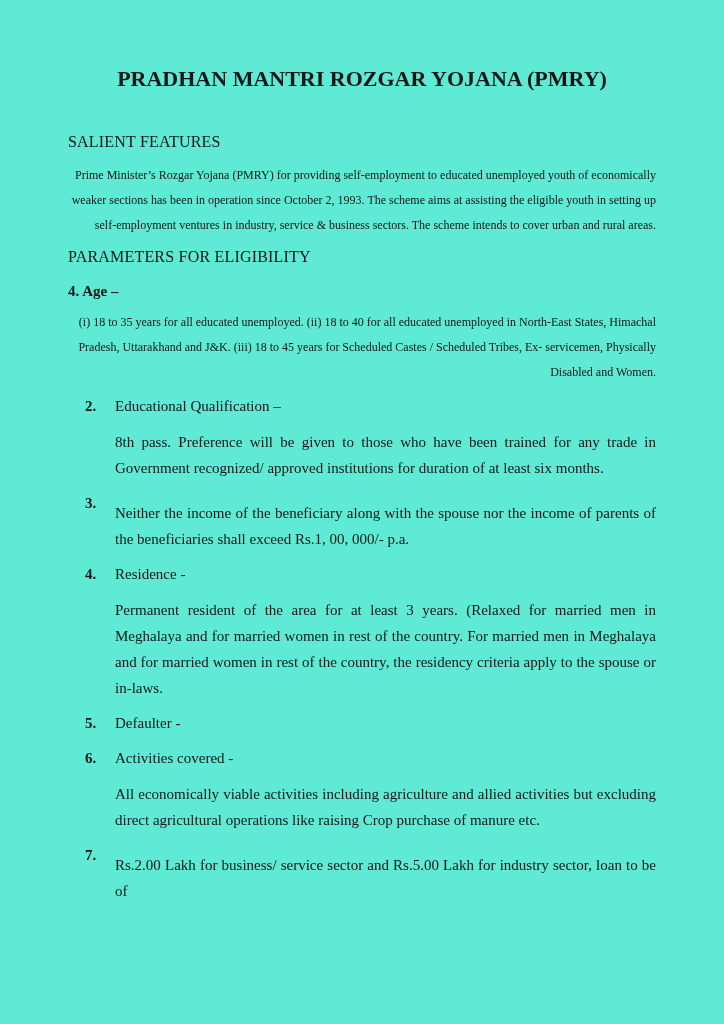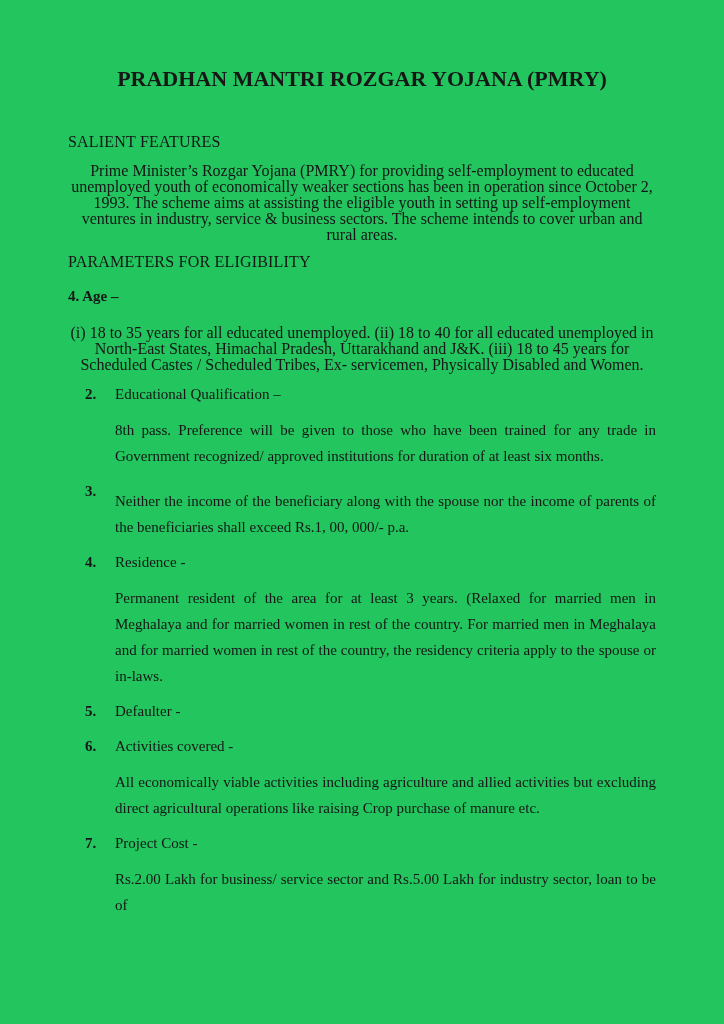--- a/index.html
+++ b/index.html
@@ -12,50 +12,50 @@
     height: 1024px;
     overflow: hidden;
     font-family: "Liberation Serif", "DejaVu Serif", serif;
     color: #161616;
   }
   .page {
     box-sizing: border-box;
     width: 724px;
     height: 1024px;
     padding: 62px 68px 0 68px;
-    background: #22c55e;
+    background: #5eead4;
   }
   .doc-title {
     font-size: 22px;
     font-weight: bold;
     line-height: 33px;
     text-align: center;
     margin: 0 0 34px 0;
   }
   .section-heading {
     font-size: 16px;
     font-weight: normal;
     line-height: 26px;
     margin: 0 0 8px 0;
     letter-spacing: 0.2px;
   }
   .body-par {
-    font-size: 16px;
-    line-height: 16px;
+    font-size: 12px;
+    line-height: 25px;
     margin: 0 0 6px 0;
-    text-align: center;
+    text-align: right;
   }
   .item-label {
     font-size: 15px;
     font-weight: bold;
     line-height: 26px;
     margin: 0 0 6px 0;
   }
   .age-body {
-    margin: 16px 0 8px 0;
+    margin: 6px 0 8px 0;
   }
   .items {
     margin: 0;
     padding: 0;
   }
   .item {
     display: flex;
     margin: 0 0 9px 0;
     font-size: 15px;
     line-height: 26px;
@@ -131,19 +131,18 @@
       <div class="item-num">6.</div>
       <div class="item-main">
         <div class="item-title">Activities covered -</div>
         <div class="item-body">All economically viable activities including agriculture and allied activities but excluding direct agricultural operations like raising Crop purchase of manure etc.</div>
       </div>
     </div>
 
     <div class="item">
       <div class="item-num">7.</div>
       <div class="item-main">
-        <div class="item-title">Project Cost -</div>
         <div class="item-body">Rs.2.00 Lakh for business/ service sector and Rs.5.00 Lakh for industry sector, loan to be of</div>
       </div>
     </div>
 
   </div>
 </div>
 
 </body></html>

